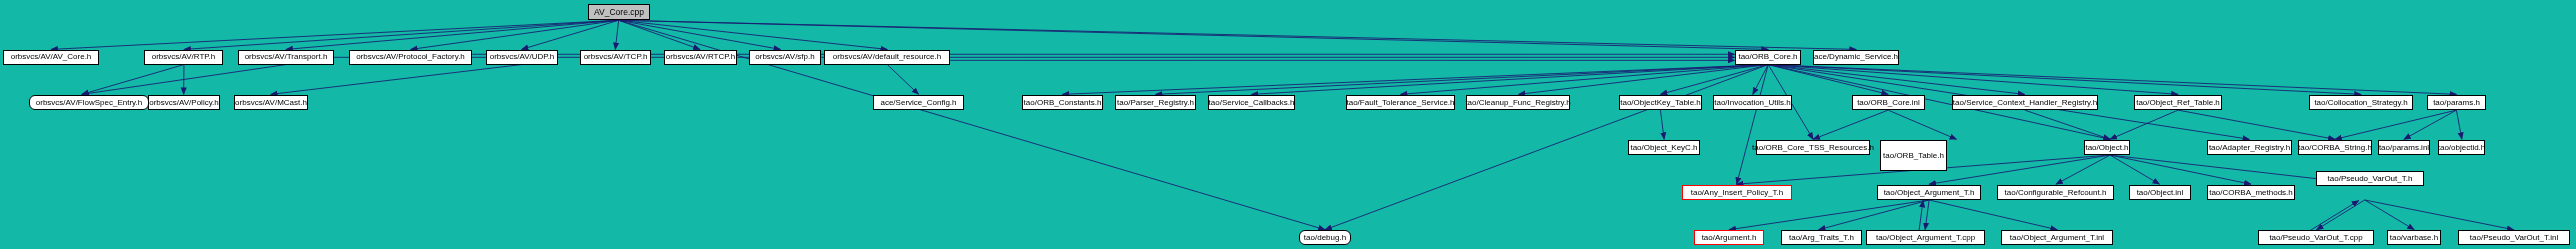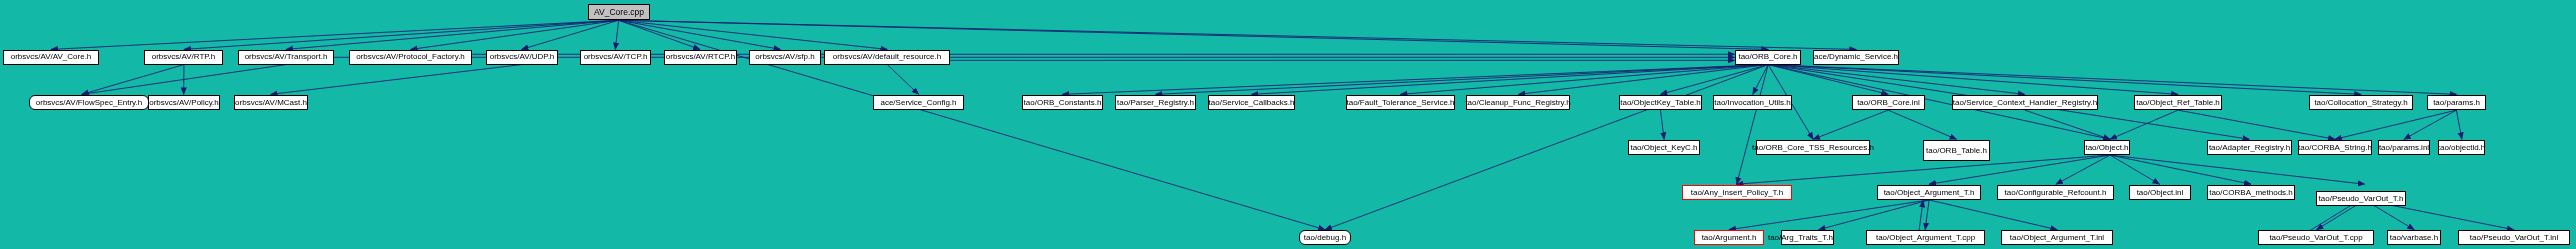--- a/index.html
+++ b/index.html
@@ -198,21 +198,21 @@
       </div>
       <div class="node" style="left: 2427px; top: 95px; width: 59px; height: 15px;">
         <span>tao/params.h</span>
       </div>
       <div class="node" style="left: 1628px; top: 140px; width: 72px; height: 15px;">
         <span>tao/Object_KeyC.h</span>
       </div>
       <div class="node" style="left: 1756px; top: 140px; width: 114px; height: 15px;">
         <span>tao/ORB_Core_TSS_Resources.h</span>
       </div>
-      <div class="node" style="left: 1923px; top: 140px; width: 67px; height: 21px;">
+      <div class="node" style="left: 1880px; top: 140px; width: 67px; height: 31px;">
         <span>tao/ORB_Table.h</span>
       </div>
       <div class="node" style="left: 2084px; top: 140px; width: 46px; height: 15px;">
         <span>tao/Object.h</span>
       </div>
       <div class="node" style="left: 2207px; top: 140px; width: 85px; height: 15px;">
         <span>tao/Adapter_Registry.h</span>
       </div>
       <div class="node" style="left: 2298px; top: 140px; width: 74px; height: 15px;">
         <span>tao/CORBA_String.h</span>
@@ -231,30 +231,30 @@
       </div>
       <div class="node" style="left: 1997px; top: 185px; width: 117px; height: 15px;">
         <span>tao/Configurable_Refcount.h</span>
       </div>
       <div class="node" style="left: 2129px; top: 185px; width: 62px; height: 15px;">
         <span>tao/Object.inl</span>
       </div>
       <div class="node" style="left: 2207px; top: 185px; width: 88px; height: 15px;">
         <span>tao/CORBA_methods.h</span>
       </div>
-      <div class="node" style="left: 2316px; top: 191px; width: 90px; height: 15px; text-align: right;">
+      <div class="node" style="left: 2316px; top: 171px; width: 108px; height: 15px; text-align: right;">
         <span>tao/Pseudo_VarOut_T.h</span>
       </div>
       <div class="node" style="left: 1299px; top: 230px; width: 52px; height: 15px; border-radius: 6px;">
         <span>tao/debug.h</span>
       </div>
       <div class="node truncated" style="left: 1694px; top: 230px; width: 70px; height: 15px;">
         <span>tao/Argument.h</span>
       </div>
-      <div class="node" style="left: 1781px; top: 230px; width: 53px; height: 15px; justify-content: flex-end;">
+      <div class="node" style="left: 1781px; top: 230px; width: 81px; height: 15px;">
         <span>tao/Arg_Traits_T.h</span>
       </div>
       <div class="node" style="left: 1866px; top: 230px; width: 119px; height: 15px;">
         <span>tao/Object_Argument_T.cpp</span>
       </div>
       <div class="node" style="left: 2001px; top: 230px; width: 112px; height: 15px;">
         <span>tao/Object_Argument_T.inl</span>
       </div>
       <div class="node" style="left: 2258px; top: 230px; width: 116px; height: 15px;">
         <span>tao/Pseudo_VarOut_T.cpp</span>

